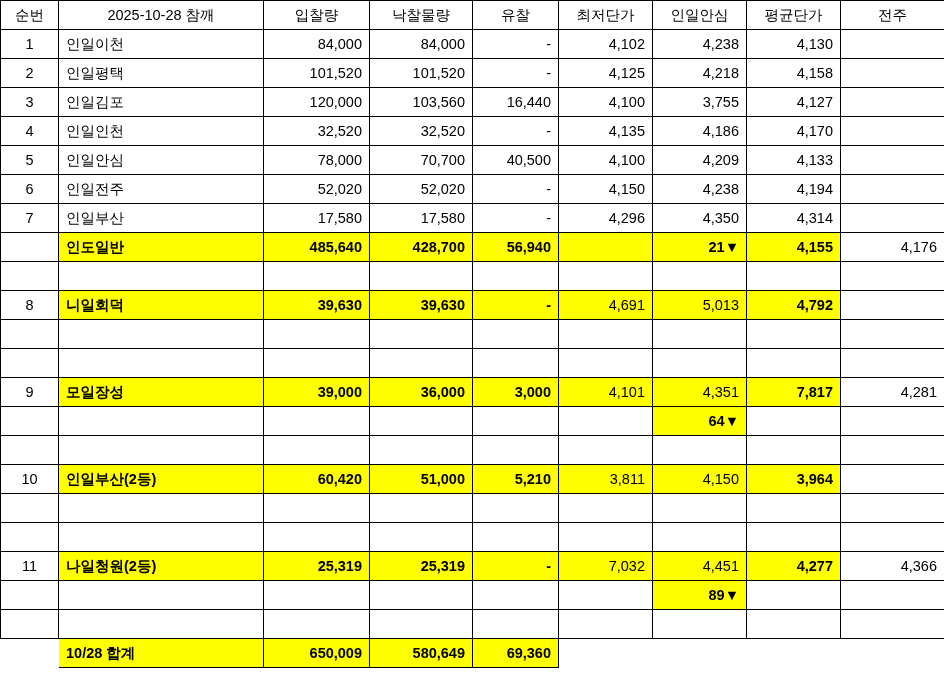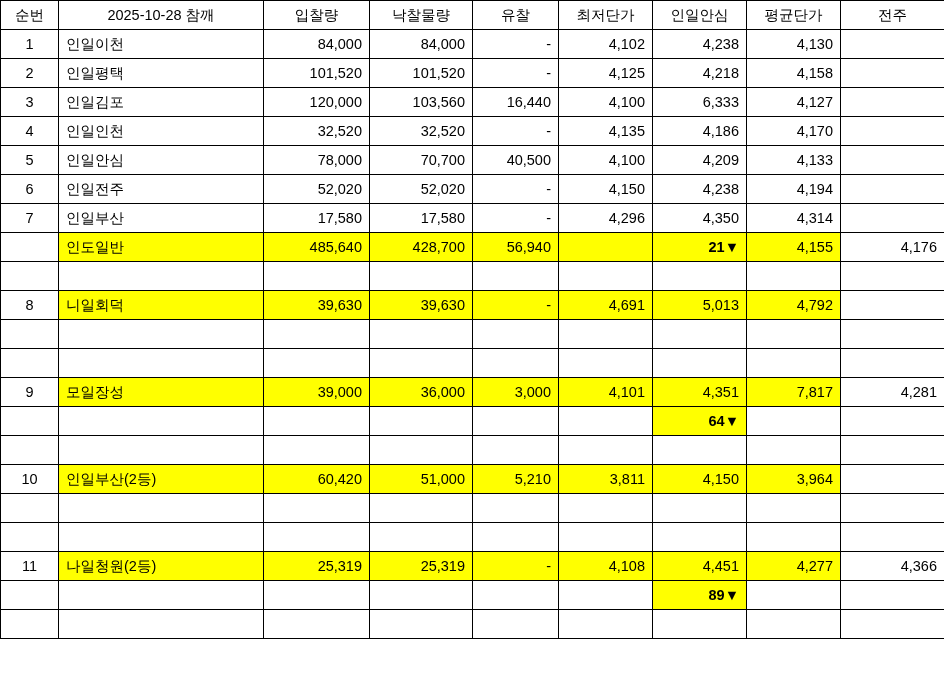--- a/index.html
+++ b/index.html
@@ -41,21 +41,21 @@
   col.c8 { width: 104px; }
 
   
   .al-c { text-align: center; }
   .al-r { text-align: right; }
   .al-l { text-align: left; }
 
   
   .hdr { text-align: center; font-weight: normal; }
   .yel { background: #ffff00 !important; }
-  .bold { font-weight: normal; }
+  .bold { font-weight: bold; }
   .blue { color: #1128d0; text-align: right; }
   .blueb { color: #1128d0; font-weight: bold; margin-left: 36px; }
   .noborder { border: 1px solid #ffffff !important; }
 </style>
 </head>
 <body>
 
 <table class="sheet">
   <colgroup>
     <col class="c0">
@@ -102,21 +102,21 @@
         <td class="al-r">4,158</td>
         <td class="al-r"></td>
       </tr>
       <tr>
         <td class="al-c">3</td>
         <td class="al-l">인일김포</td>
         <td class="al-r">120,000</td>
         <td class="al-r">103,560</td>
         <td class="al-r">16,440</td>
         <td class="al-r">4,100</td>
-        <td class="al-r">6,333</td>
+        <td class="al-r">3,755</td>
         <td class="al-r">4,127</td>
         <td class="al-r"></td>
       </tr>
       <tr>
         <td class="al-c">4</td>
         <td class="al-l">인일인천</td>
         <td class="al-r">32,520</td>
         <td class="al-r">32,520</td>
         <td class="al-r">-</td>
         <td class="al-r">4,135</td>
@@ -277,21 +277,21 @@
         <td class="al-r"></td>
         <td class="al-r"></td>
         <td class="al-r"></td>
       </tr>
       <tr>
         <td class="al-c">11</td>
         <td class="al-l yel bold">나일청원(2등)</td>
         <td class="al-r yel bold">25,319</td>
         <td class="al-r yel bold">25,319</td>
         <td class="al-r yel bold">-</td>
-        <td class="al-r yel blue">4,108</td>
+        <td class="al-r yel blue">7,032</td>
         <td class="al-r yel blue">4,451</td>
         <td class="al-r yel bold">4,277</td>
         <td class="al-r">4,366</td>
       </tr>
       <tr>
         <td class="al-c"></td>
         <td class="al-l"></td>
         <td class="al-r"></td>
         <td class="al-r"></td>
         <td class="al-r"></td>
@@ -303,15 +303,26 @@
       <tr>
         <td class="al-c"></td>
         <td class="al-l"></td>
         <td class="al-r"></td>
         <td class="al-r"></td>
         <td class="al-r"></td>
         <td class="al-r"></td>
         <td class="al-r"></td>
         <td class="al-r"></td>
         <td class="al-r"></td>
+      </tr>
+      <tr>
+        <td class="al-c noborder"></td>
+        <td class="al-l yel bold">10/28 합계</td>
+        <td class="al-r yel bold">650,009</td>
+        <td class="al-r yel bold">580,649</td>
+        <td class="al-r yel bold">69,360</td>
+        <td class="al-r noborder"></td>
+        <td class="al-r noborder"></td>
+        <td class="al-r noborder"></td>
+        <td class="al-r noborder"></td>
       </tr>
     </tbody>
 </table>
 
 </body></html>

